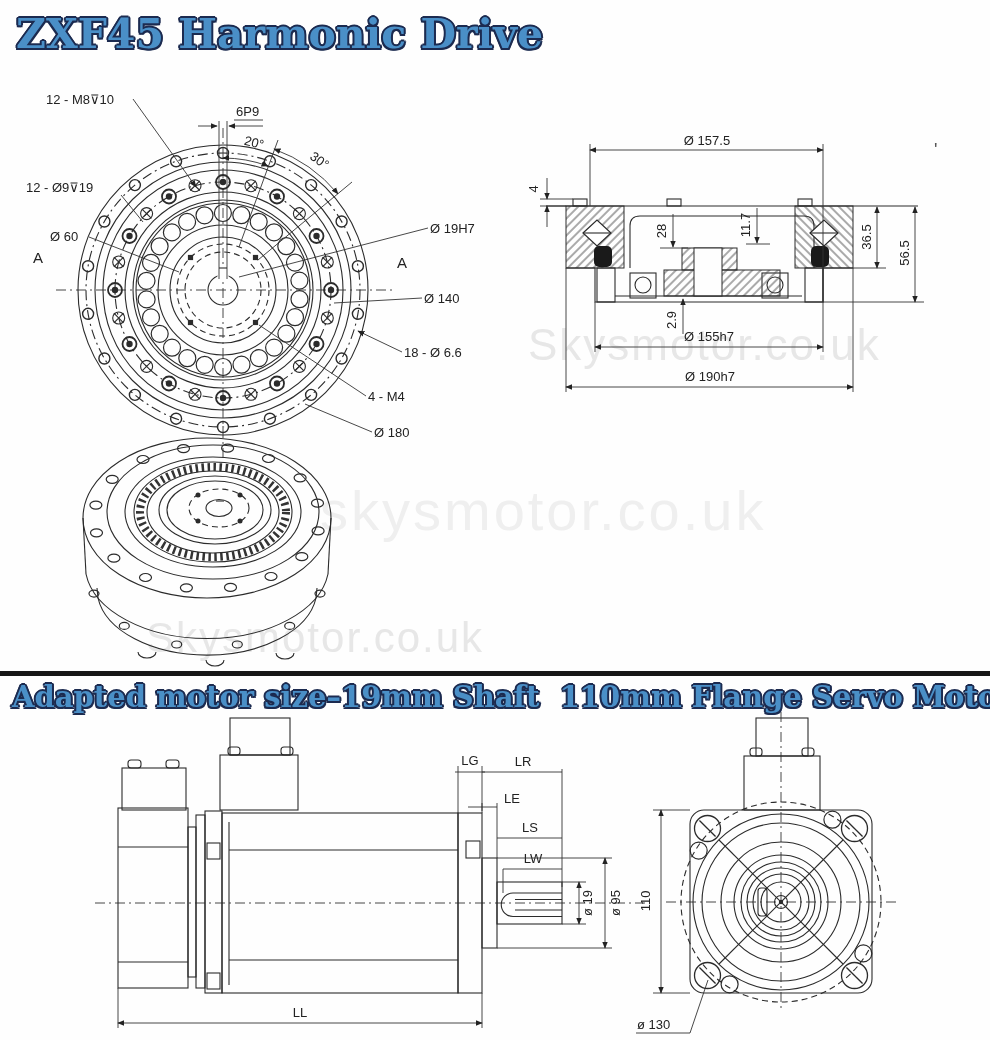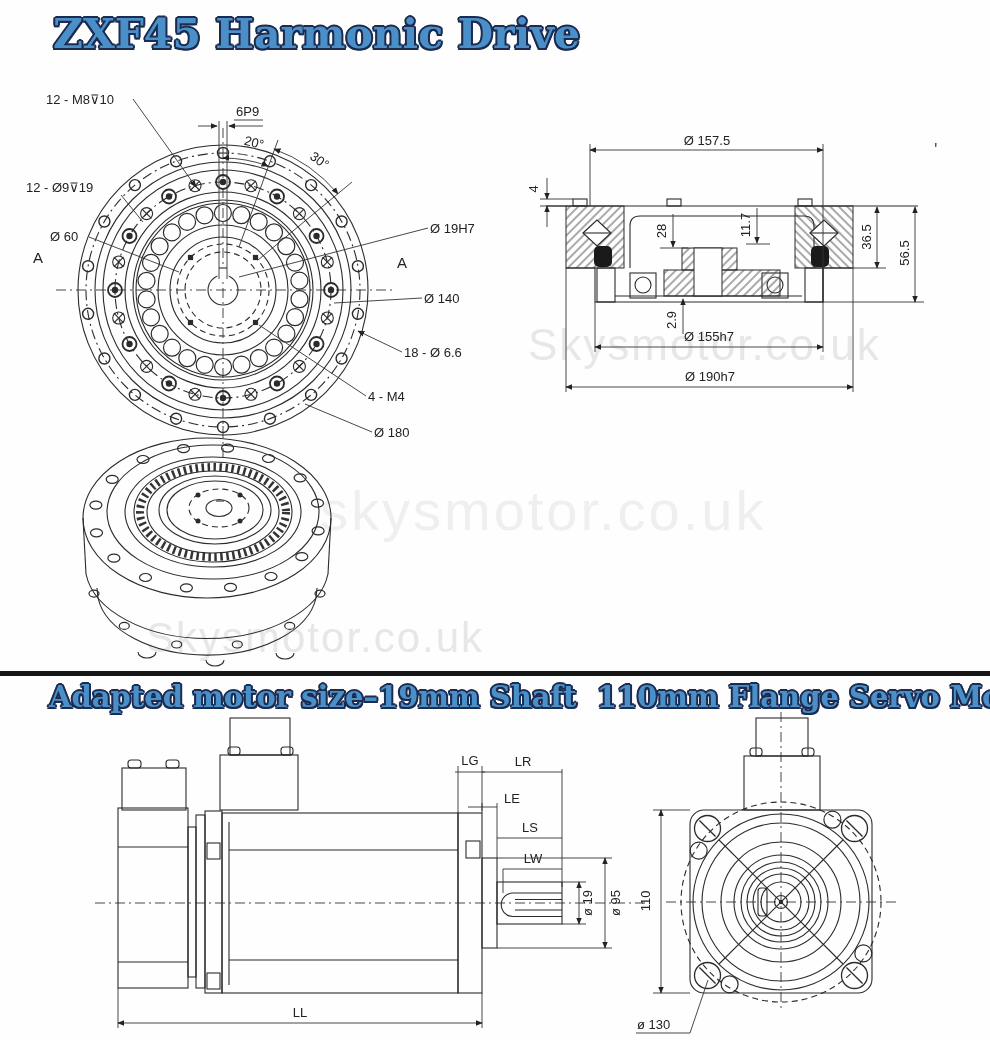--- a/index.html
+++ b/index.html
@@ -7,21 +7,21 @@
         font-family:"Liberation Sans",sans-serif;}
   .wm{position:absolute;color:#e7e7e7;font-weight:normal;letter-spacing:2px;white-space:nowrap;
       font-family:"Liberation Sans",sans-serif;}
   #wm1{left:528px;top:320px;font-size:44px;}
   #wm2{left:320px;top:478px;font-size:56px;color:#efefef;letter-spacing:3px;}
   #wm3{left:146px;top:614px;font-size:42px;}
   #wm4{left:858px;top:686px;font-size:40px;}
   .title{position:absolute;font-family:"DejaVu Serif",serif;font-weight:bold;color:#4a8fc7;
          white-space:pre;
          text-shadow:2px 0 0 #1c2b50,-2px 0 0 #1c2b50,0 2px 0 #1c2b50,0 -2px 0 #1c2b50,
-                     1.5px 1.5px 0 #1c2b50,-1.5px 1.5px 0 #1c2b50,1.5px -1.5px 0 #1c2b50,-1.5px -1.5px 0 #1c2b50;margin-left:37px;}
+                     1.5px 1.5px 0 #1c2b50,-1.5px 1.5px 0 #1c2b50,1.5px -1.5px 0 #1c2b50,-1.5px -1.5px 0 #1c2b50;}
   #title1{left:16px;top:10px;font-size:41px;}
   #title2{left:12px;top:680px;font-size:29px;}
   #divider{position:absolute;left:0;top:671px;width:990px;height:5px;background:#161616;}
   svg.drawing{position:absolute;left:0;top:0;}
   svg text{font-family:"Liberation Sans",sans-serif;font-size:13px;fill:#222;stroke:none;}
   .mid{text-anchor:middle;}
   .big{font-size:15px;}
   .ln{stroke:#2b2b2b;stroke-width:1.1;fill:none;}
   .thin{stroke:#333;stroke-width:0.9;fill:none;}
   .dash{stroke-dasharray:10 4 2 4;}

